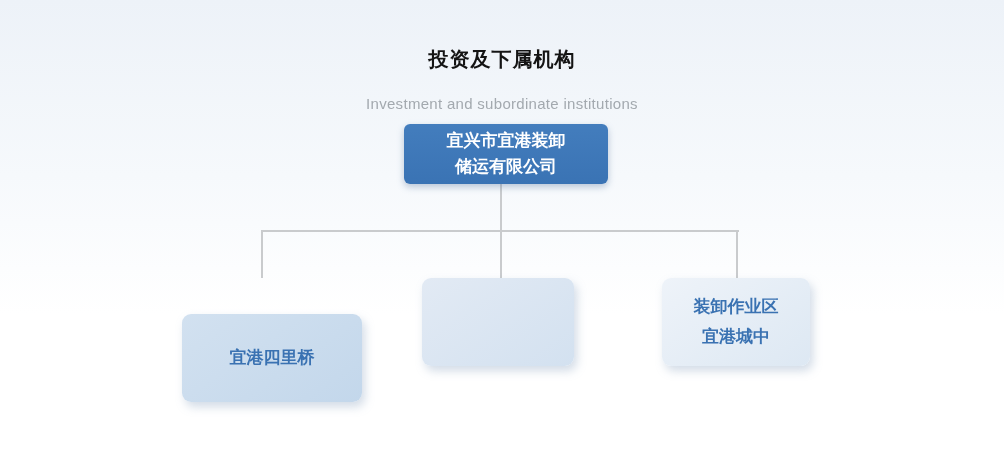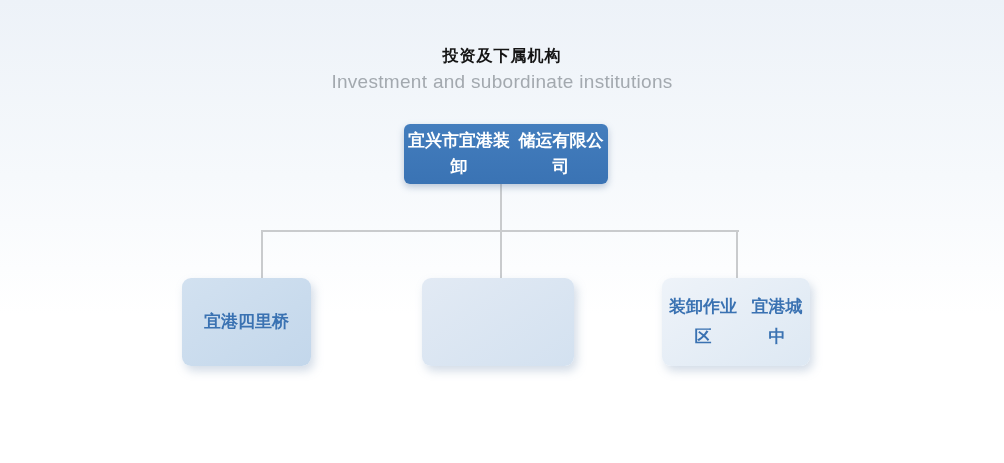--- a/index.html
+++ b/index.html
@@ -13,38 +13,39 @@
     height: 463px;
     overflow: hidden;
     background: linear-gradient(180deg, #edf2f8 0%, #f6f9fc 38%, #ffffff 68%, #ffffff 100%);
   }
   .title {
     position: absolute;
     top: 46px;
     left: 0;
     width: 100%;
     text-align: center;
-    font-size: 16px;
+    font-size: 20px;
     font-weight: bold;
     color: #141414;
     letter-spacing: 1px;
   }
   .subtitle {
     position: absolute;
-    top: 71px;
+    top: 95px;
     left: 0;
     width: 100%;
     text-align: center;
-    font-size: 19px;
+    font-size: 15px;
     color: #a3a9af;
     letter-spacing: 0.3px;
   }
   .node {
     position: absolute;
     display: flex;
+    flex-direction: column;
     align-items: center;
     justify-content: center;
     text-align: center;
     font-weight: bold;
   }
   .root-node {
     left: 404px;
     top: 124px;
     width: 204px;
     height: 60px;
@@ -59,22 +60,23 @@
     top: 278px;
     height: 88px;
     border-radius: 9px;
     color: #3a72b2;
     font-size: 17px;
     line-height: 1.75;
     box-shadow: 3px 5px 10px rgba(130, 155, 185, 0.35);
   }
   .child-1 {
     left: 182px;
-    width: 129px;
+    width: 180px;
     background: linear-gradient(145deg, #d2e1f0 0%, #c3d7eb 100%);
+    margin-top: 36px;
   }
   .child-2 {
     left: 422px;
     width: 152px;
     background: linear-gradient(145deg, #e2eaf4 0%, #d3e1f0 100%);
   }
   .child-3 {
     left: 662px;
     width: 148px;
     background: linear-gradient(145deg, #eef3f9 0%, #dde8f3 100%);

